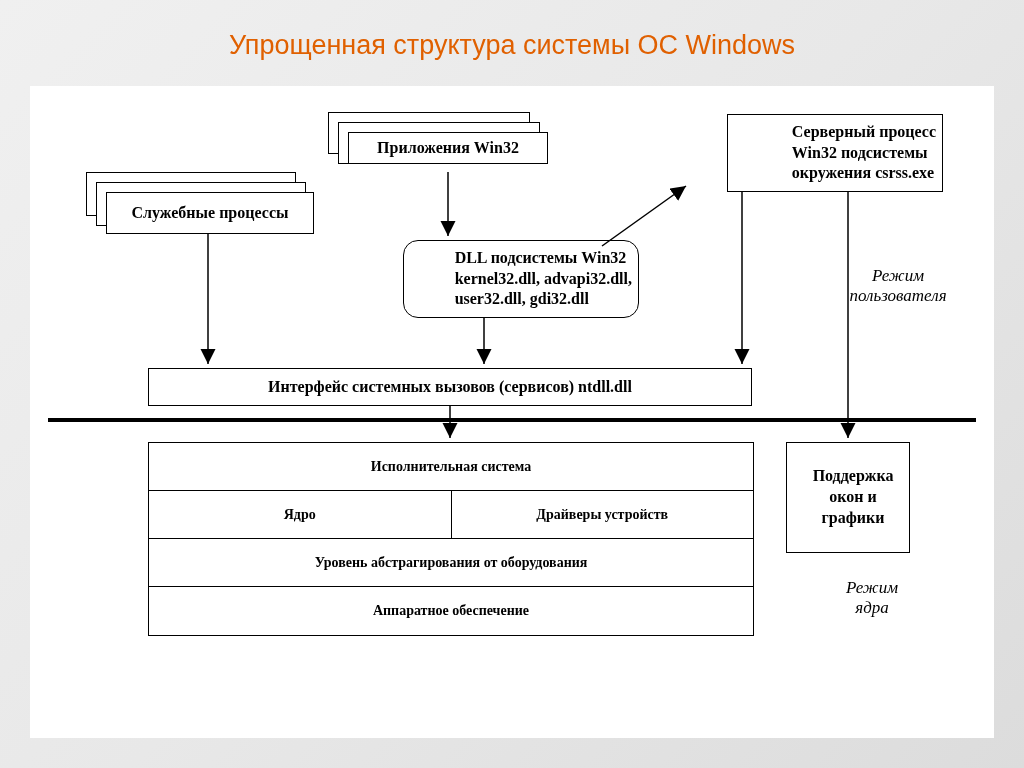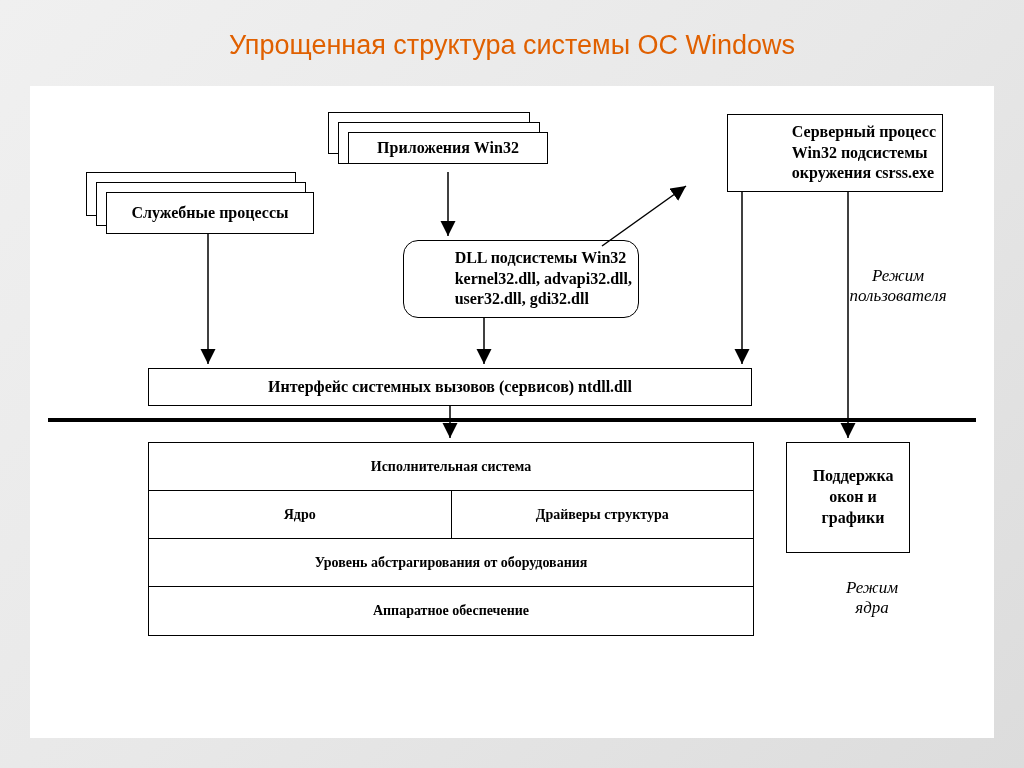--- a/index.html
+++ b/index.html
@@ -71,21 +71,21 @@
         <div>графики</div>
       </div>
     </div>
 
     <div class="table" style="left:118px;top:356px;width:604px;">
       <div class="trow" style="height:48px;">
         <div class="tcell">Исполнительная система</div>
       </div>
       <div class="trow" style="height:48px;">
         <div class="tcell">Ядро</div>
-        <div class="tcell split-r">Драйверы структура</div>
+        <div class="tcell split-r">Драйверы устройств</div>
       </div>
       <div class="trow" style="height:48px;">
         <div class="tcell">Уровень абстрагирования от оборудования</div>
       </div>
       <div class="trow" style="height:48px;">
         <div class="tcell">Аппаратное обеспечение</div>
       </div>
     </div>
 
     <div class="label" style="left:782px;top:492px;width:120px;">

